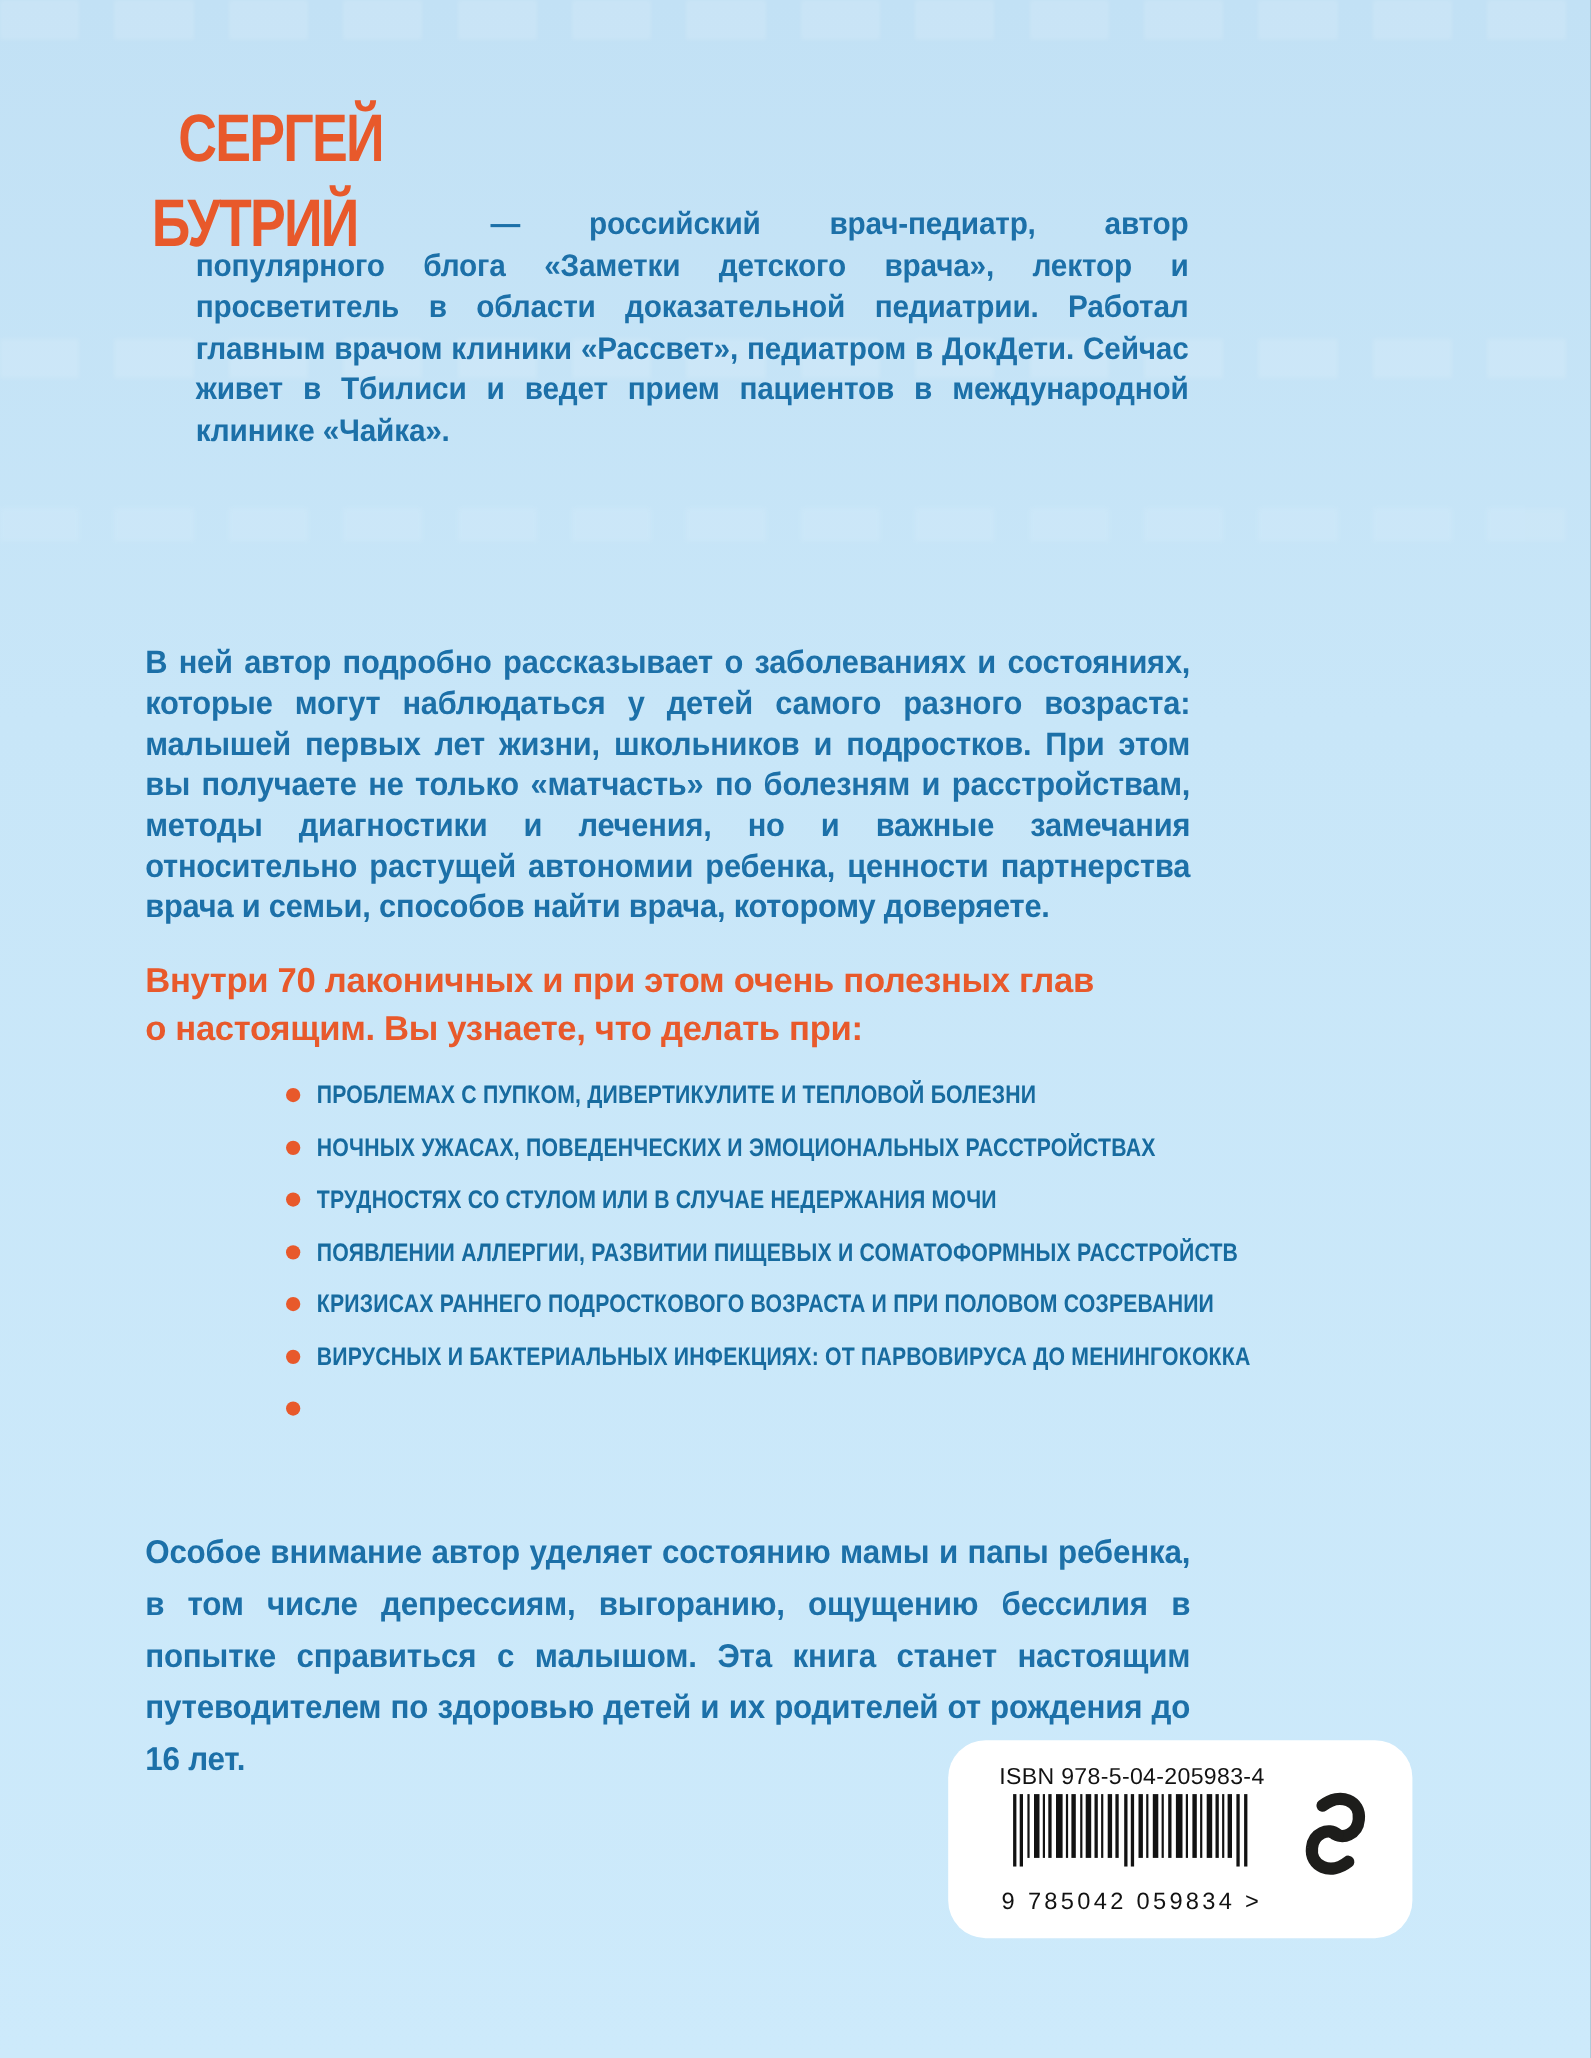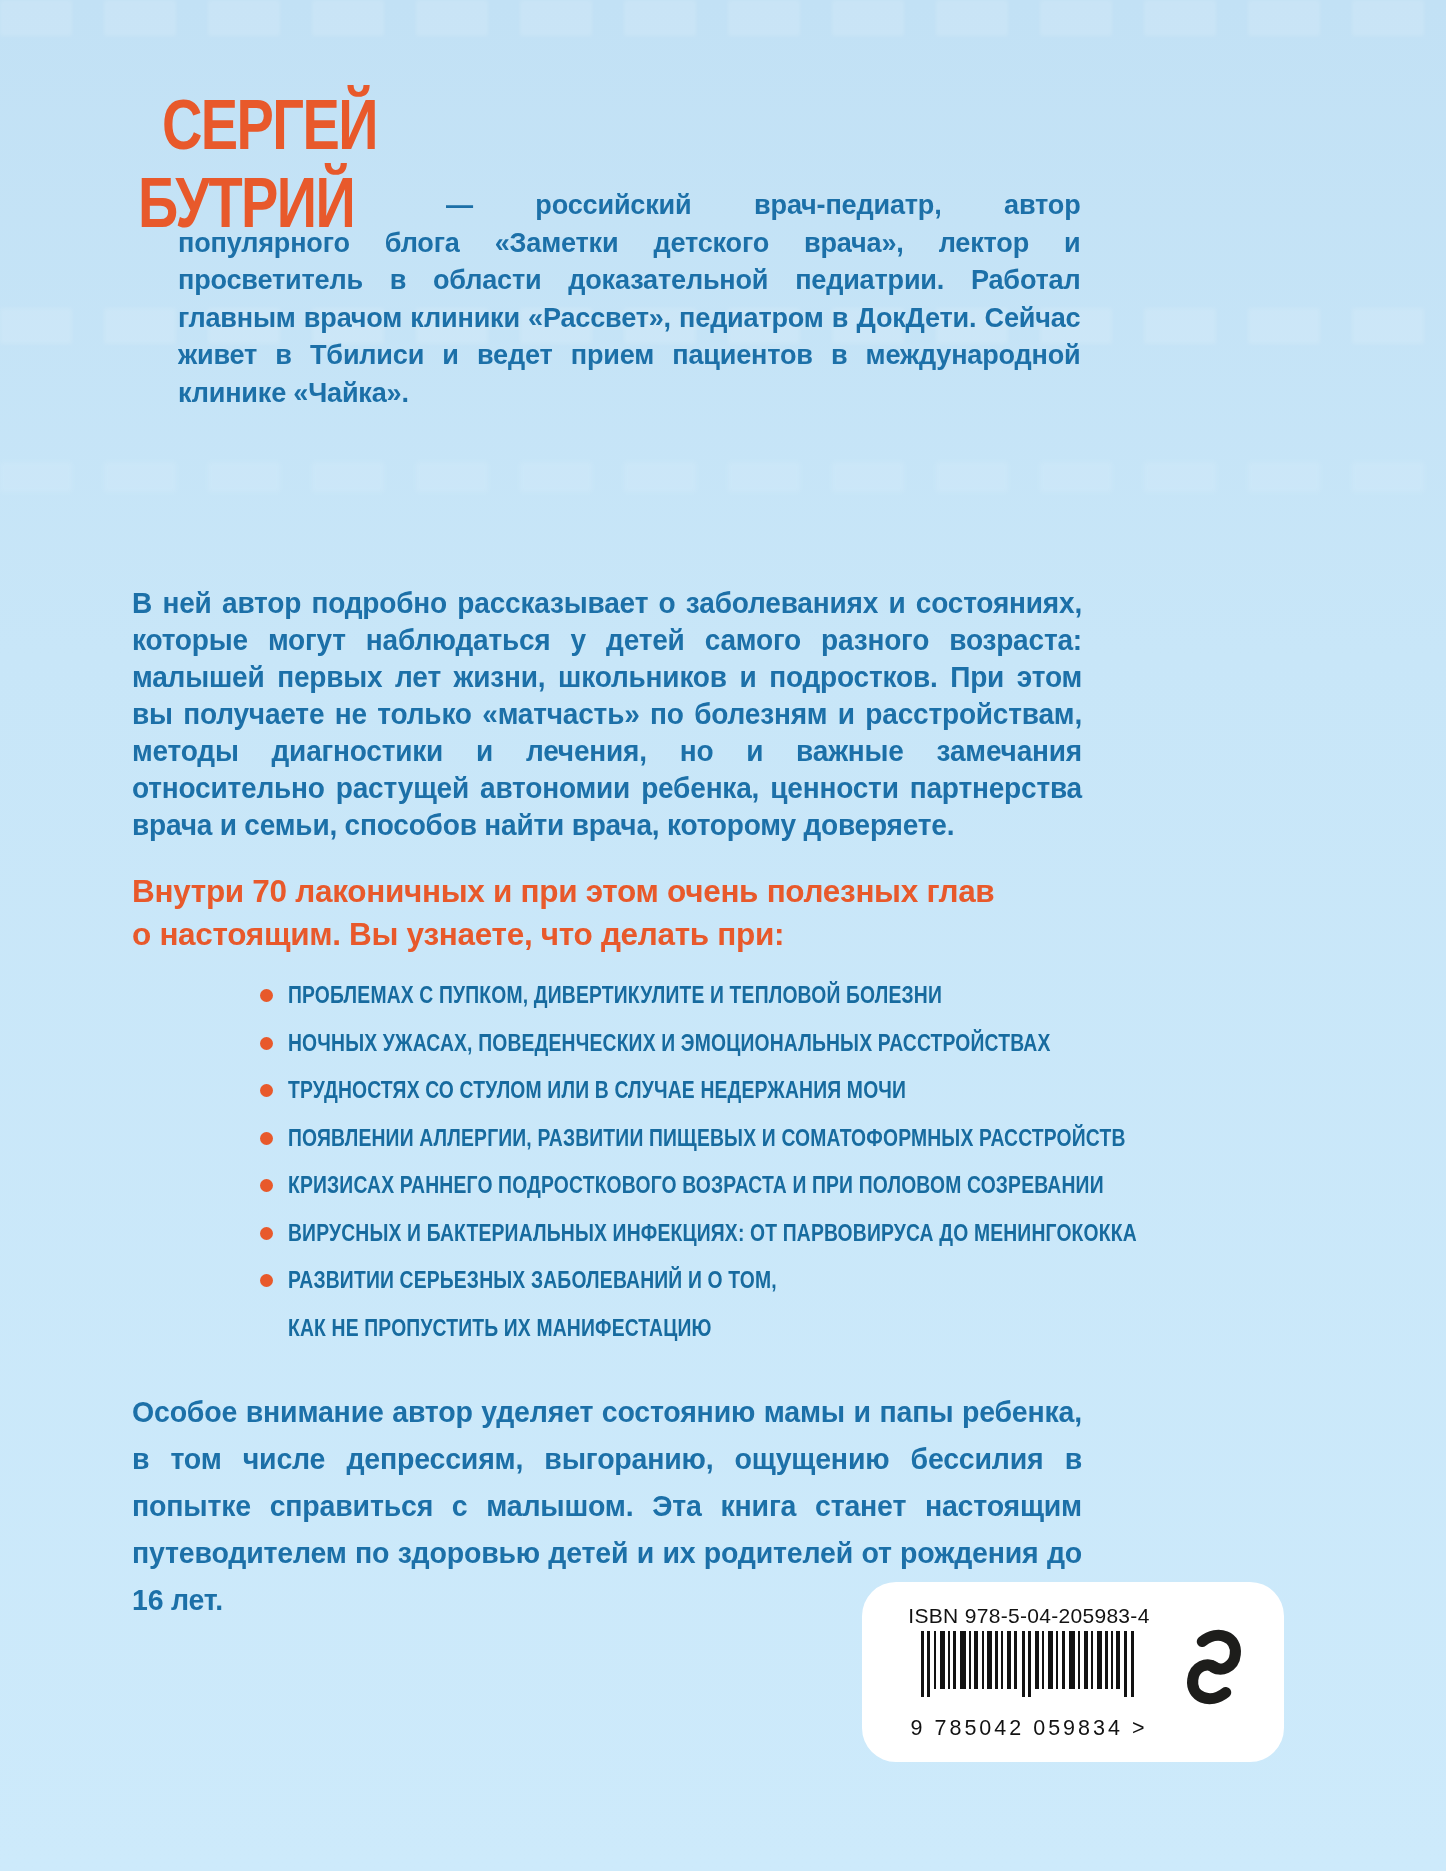--- a/index.html
+++ b/index.html
@@ -20,21 +20,21 @@
   }
   .band1{top:0;}
   .band2{top:308px;}
   .band3{top:462px;height:30px;opacity:.7;}
 
   
   .author{
     position:absolute;left:138px;top:86px;
     color:#e8592b;
     font-weight:bold;
-    font-size:70px;
+    font-size:61px;
     line-height:78px;
     letter-spacing:-2px;
   }
   .author .line{display:block;transform:scaleX(.80);transform-origin:left top;white-space:nowrap;}
   .author .line.first{padding-left:30px;}
 
   
   .intro{
     position:absolute;left:178px;top:186px;
     width:950px;
@@ -174,24 +174,20 @@
         </div>
     </div>
     <div class="bullet-item">
       <span class="bullet-dot"></span>
       <div class="bullet-lines">
           <span class="line">ВИРУСНЫХ И БАКТЕРИАЛЬНЫХ ИНФЕКЦИЯХ: ОТ ПАРВОВИРУСА ДО МЕНИНГОКОККА</span>
         </div>
     </div>
     <div class="bullet-item">
       <span class="bullet-dot"></span>
-      <div class="bullet-lines">
-        <span class="line">РАЗВИТИИ СЕРЬЕЗНЫХ ЗАБОЛЕВАНИЙ И О ТОМ,</span>
-        <span class="line">КАК НЕ ПРОПУСТИТЬ ИХ МАНИФЕСТАЦИЮ</span>
-      </div>
     </div>
   </div>
 
   <p class="closing">Особое внимание автор уделяет состоянию мамы и папы ребенка, в том числе депрессиям, выгоранию, ощущению бессилия в попытке справиться с малышом. Эта книга станет настоящим путеводителем по здоровью детей и их родителей от рождения до 16 лет.</p>
 
   <div class="barcode-panel">
     <div class="barcode-col">
       <div class="isbn-label">ISBN 978-5-04-205983-4</div>
       <svg class="barcode-svg" width="240" height="66" viewBox="0 0 216 66">
         <g fill="#121212">

